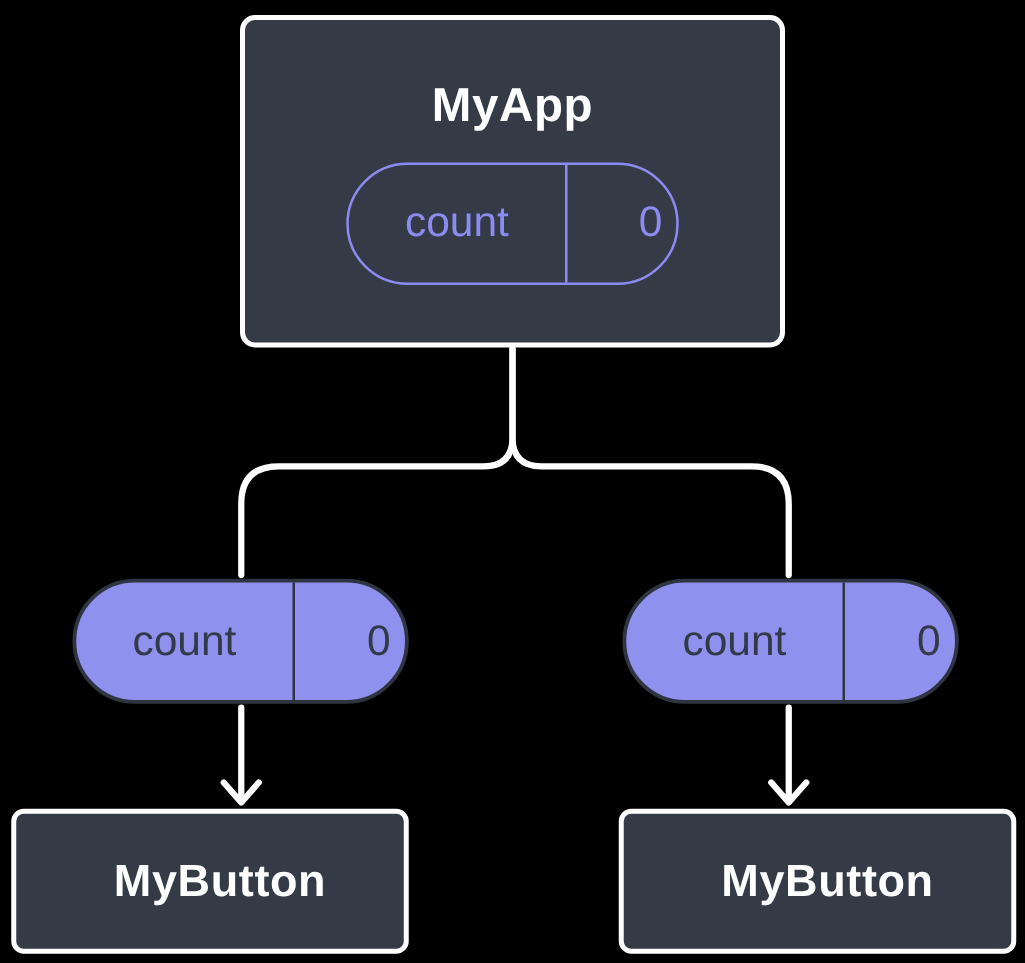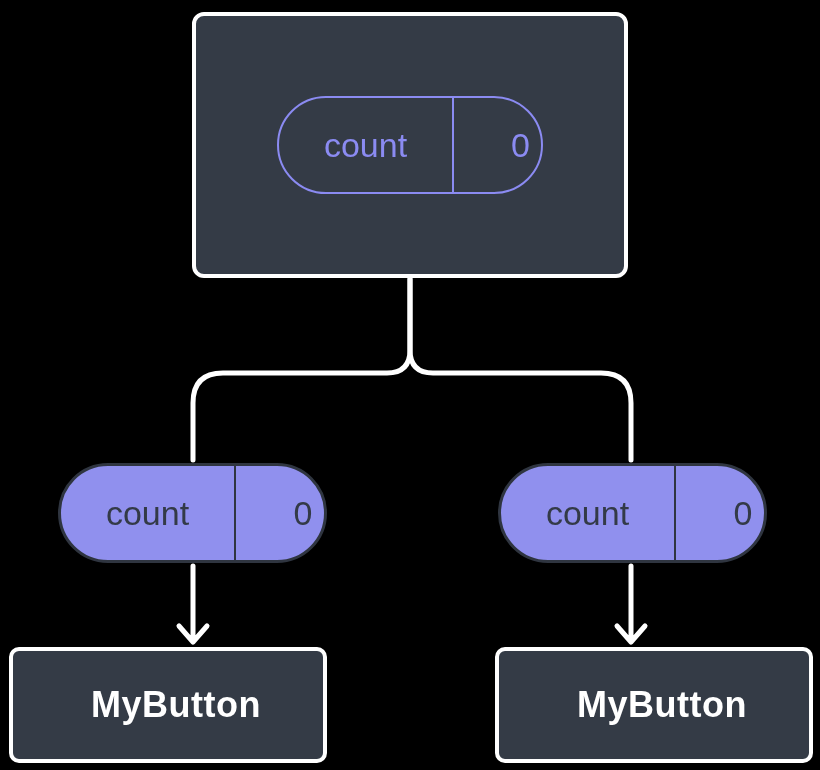--- a/index.html
+++ b/index.html
@@ -108,20 +108,21 @@
 <div class="canvas">
 
   <svg class="connectors" viewBox="0 0 820 770">
     <path d="M410,279 L410,350 Q410,373 387,373 L223,373 Q193,373 193,403 L193,460"></path>
     <path d="M410,279 L410,350 Q410,373 433,373 L601,373 Q631,373 631,403 L631,460"></path>
     <path d="M193,566 L193,640 M179,626 L193,642 L207,626"></path>
     <path d="M631,566 L631,640 M617,626 L631,642 L645,626"></path>
   </svg>
 
   <div class="node node--root">
+    <div class="node__title">MyApp</div>
     <div class="pill pill--state">
       <div class="pill__label">count</div>
       <div class="pill__value">0</div>
     </div>
   </div>
 
   <div class="pill pill--prop pill--prop-left">
     <div class="pill__label">count</div>
     <div class="pill__value">0</div>
   </div>

